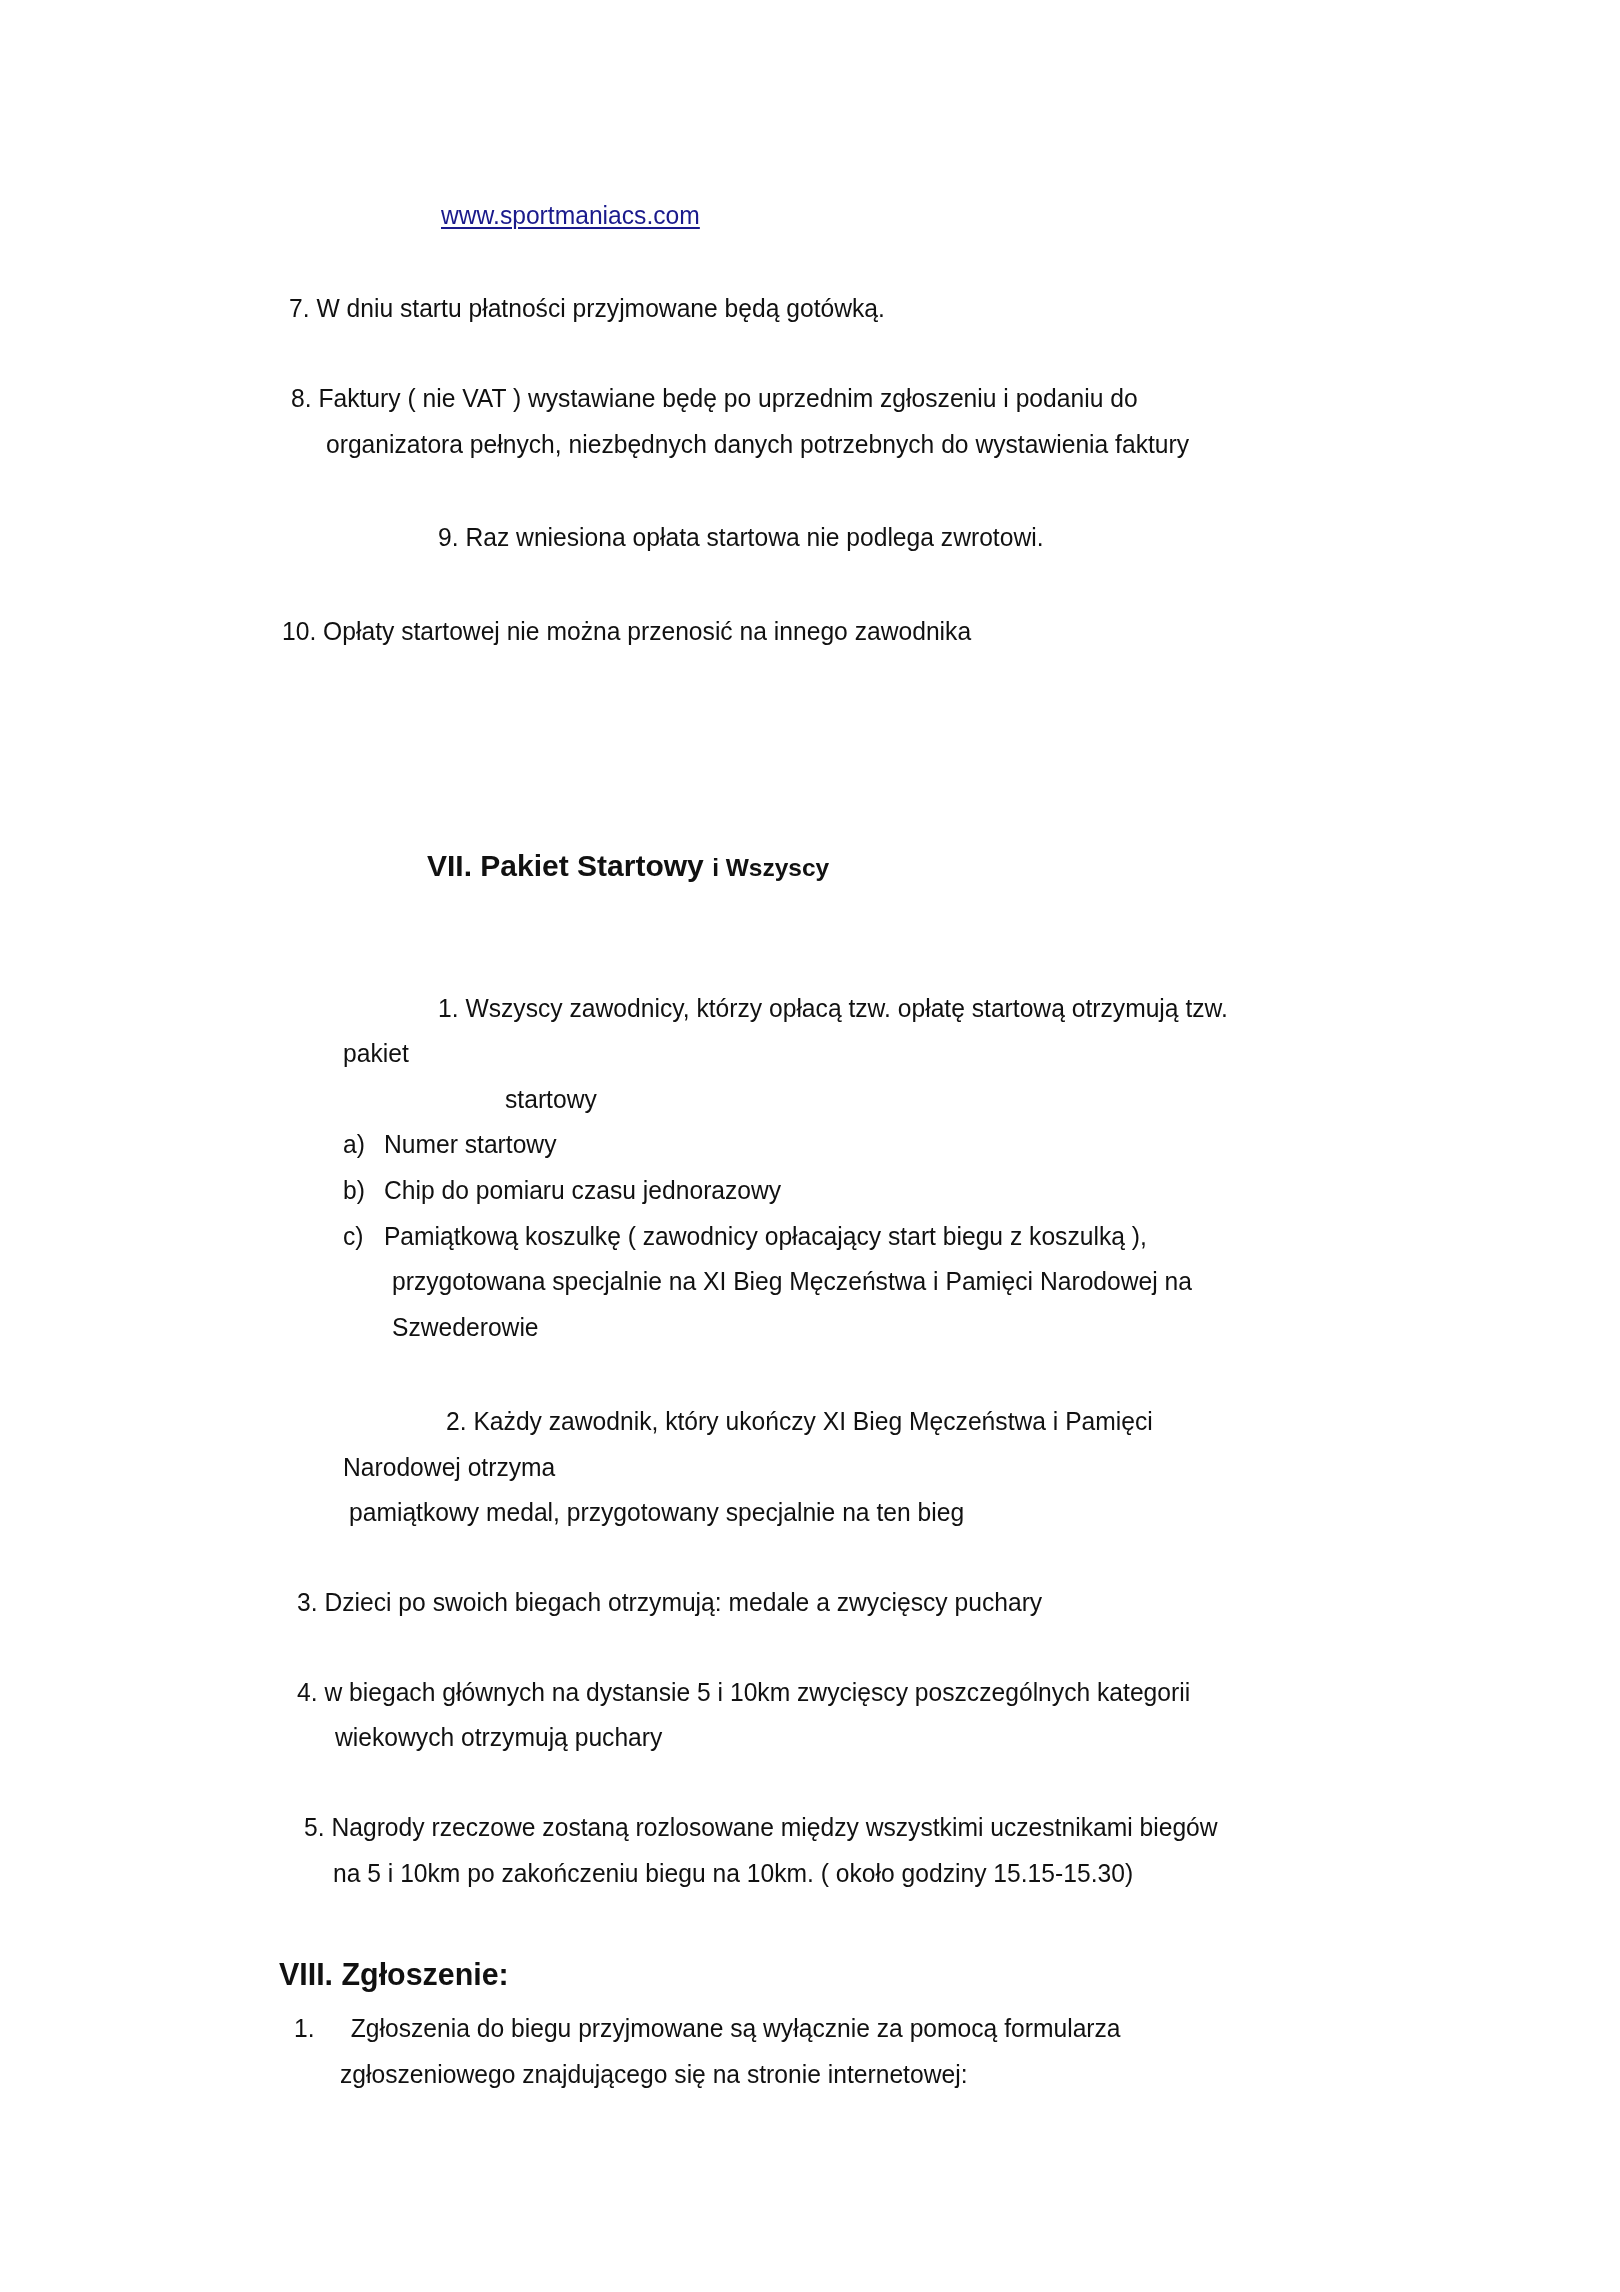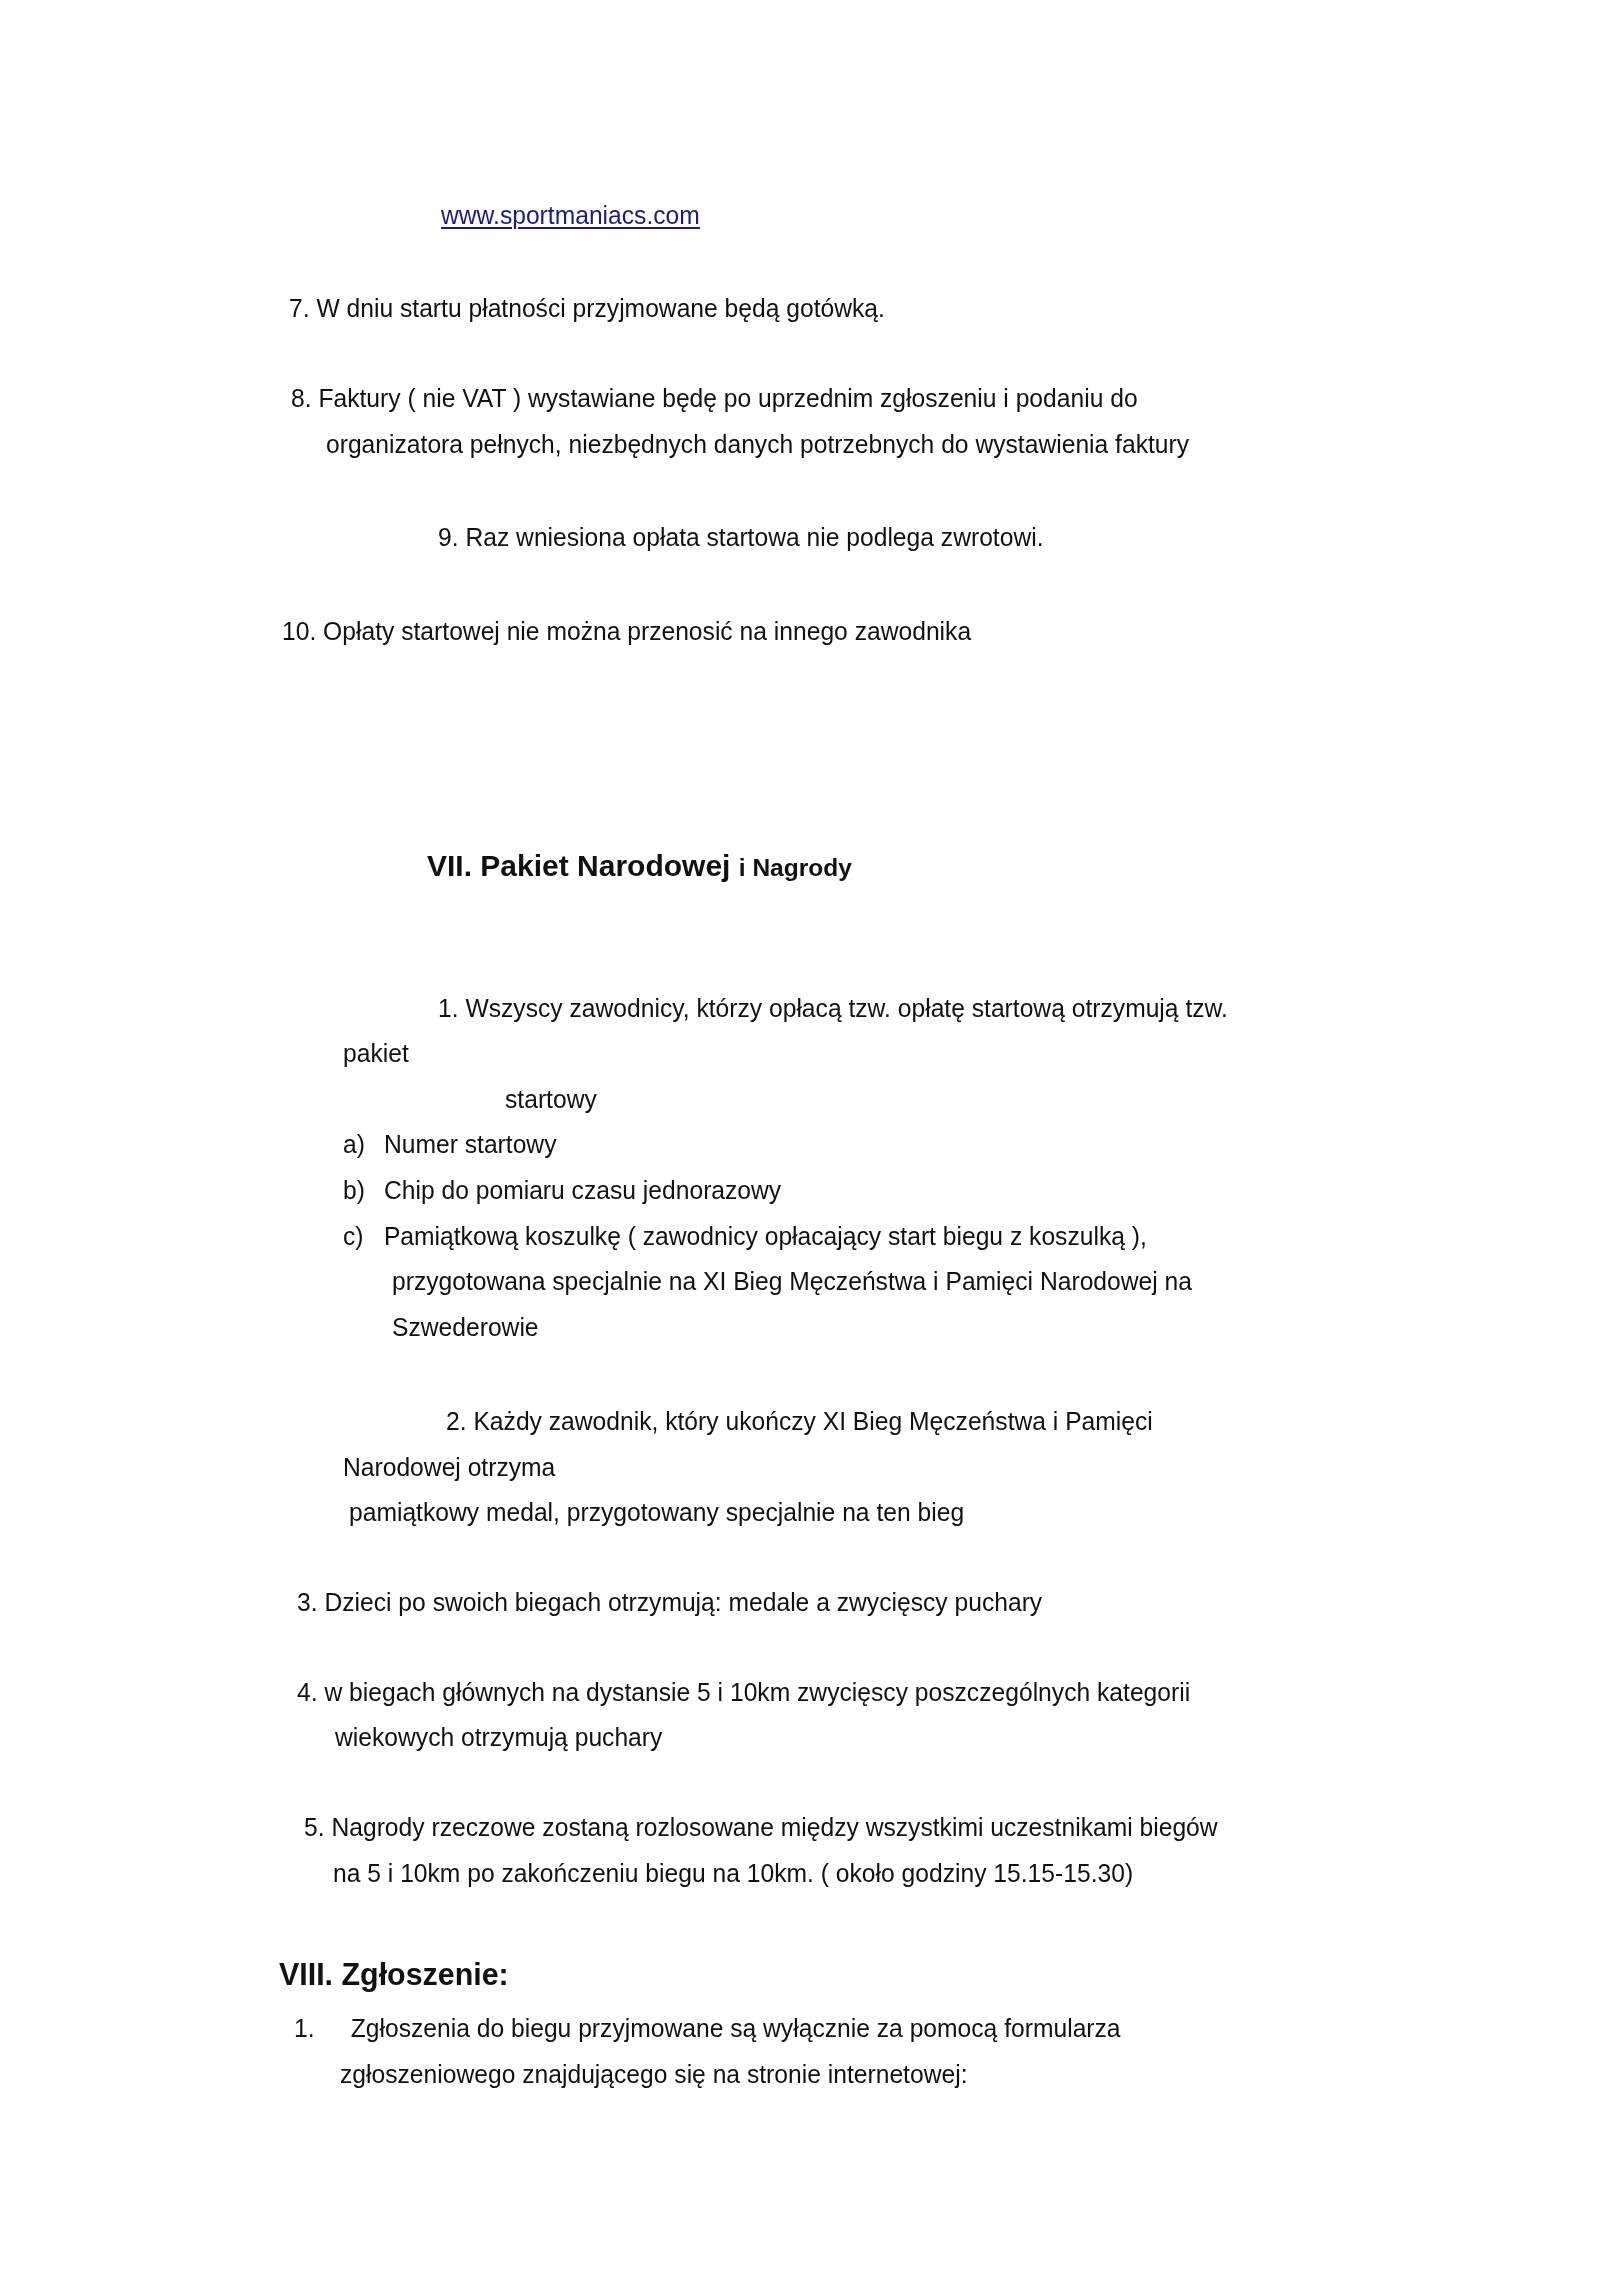--- a/index.html
+++ b/index.html
@@ -30,22 +30,22 @@
 <div class="ln" style="left:438px; top:521px;">
   <span>9.</span>
   <span>Raz wniesiona opłata startowa nie podlega zwrotowi.</span>
 </div>
 <div class="ln" style="left:282px; top:615px;">
   <span>10.</span>
   <span>Opłaty startowej nie można przenosić na innego zawodnika</span>
 </div>
 
 <div class="h7" style="left:427px; top:847px;">
-  <span>VII. Pakiet Narodowej</span>
-  <span class="small">i Nagrody</span>
+  <span>VII. Pakiet Startowy</span>
+  <span class="small">i Wszyscy</span>
 </div>
 
 <div class="ln" style="left:438px; top:992px;">
   <span>1.</span>
   <span>Wszyscy zawodnicy, którzy opłacą tzw. opłatę startową otrzymują tzw.</span>
 </div>
 <div class="ln" style="left:343px; top:1037px;">pakiet</div>
 <div class="ln" style="left:505px; top:1083px;">startowy</div>
 
 <div class="ln" style="left:343px; top:1128px;">

